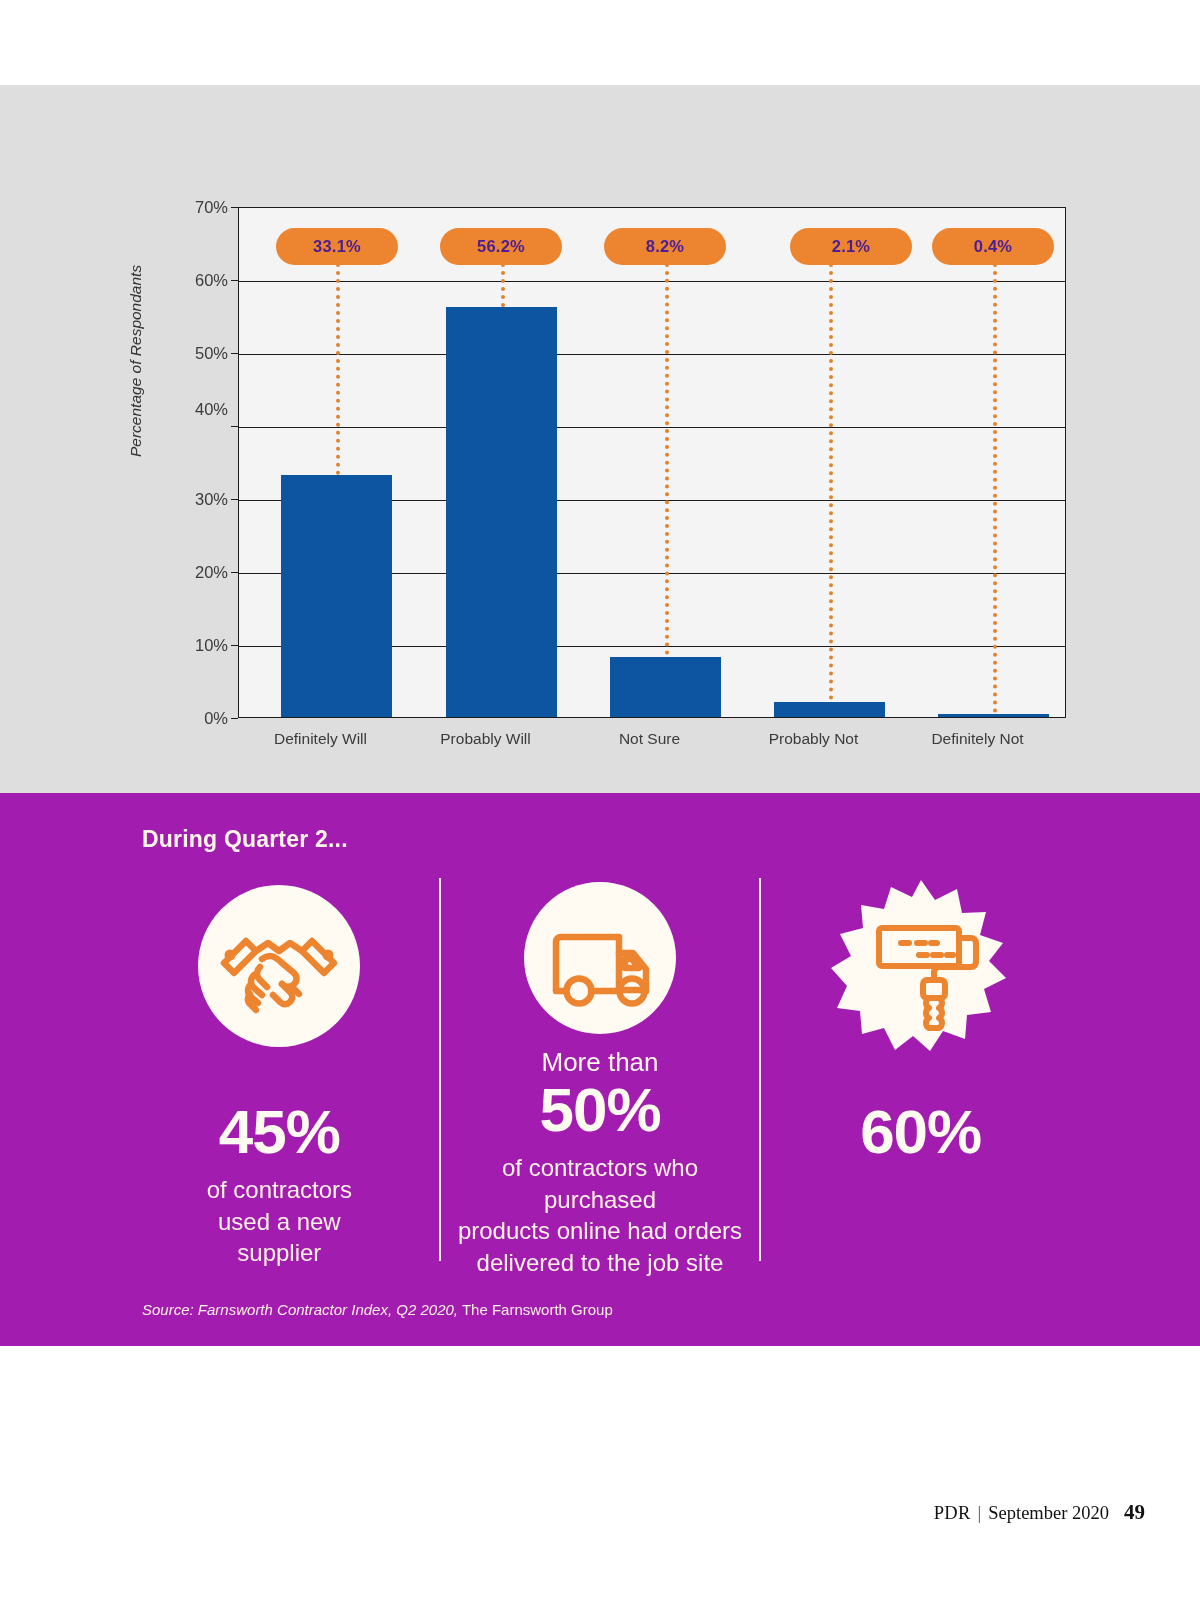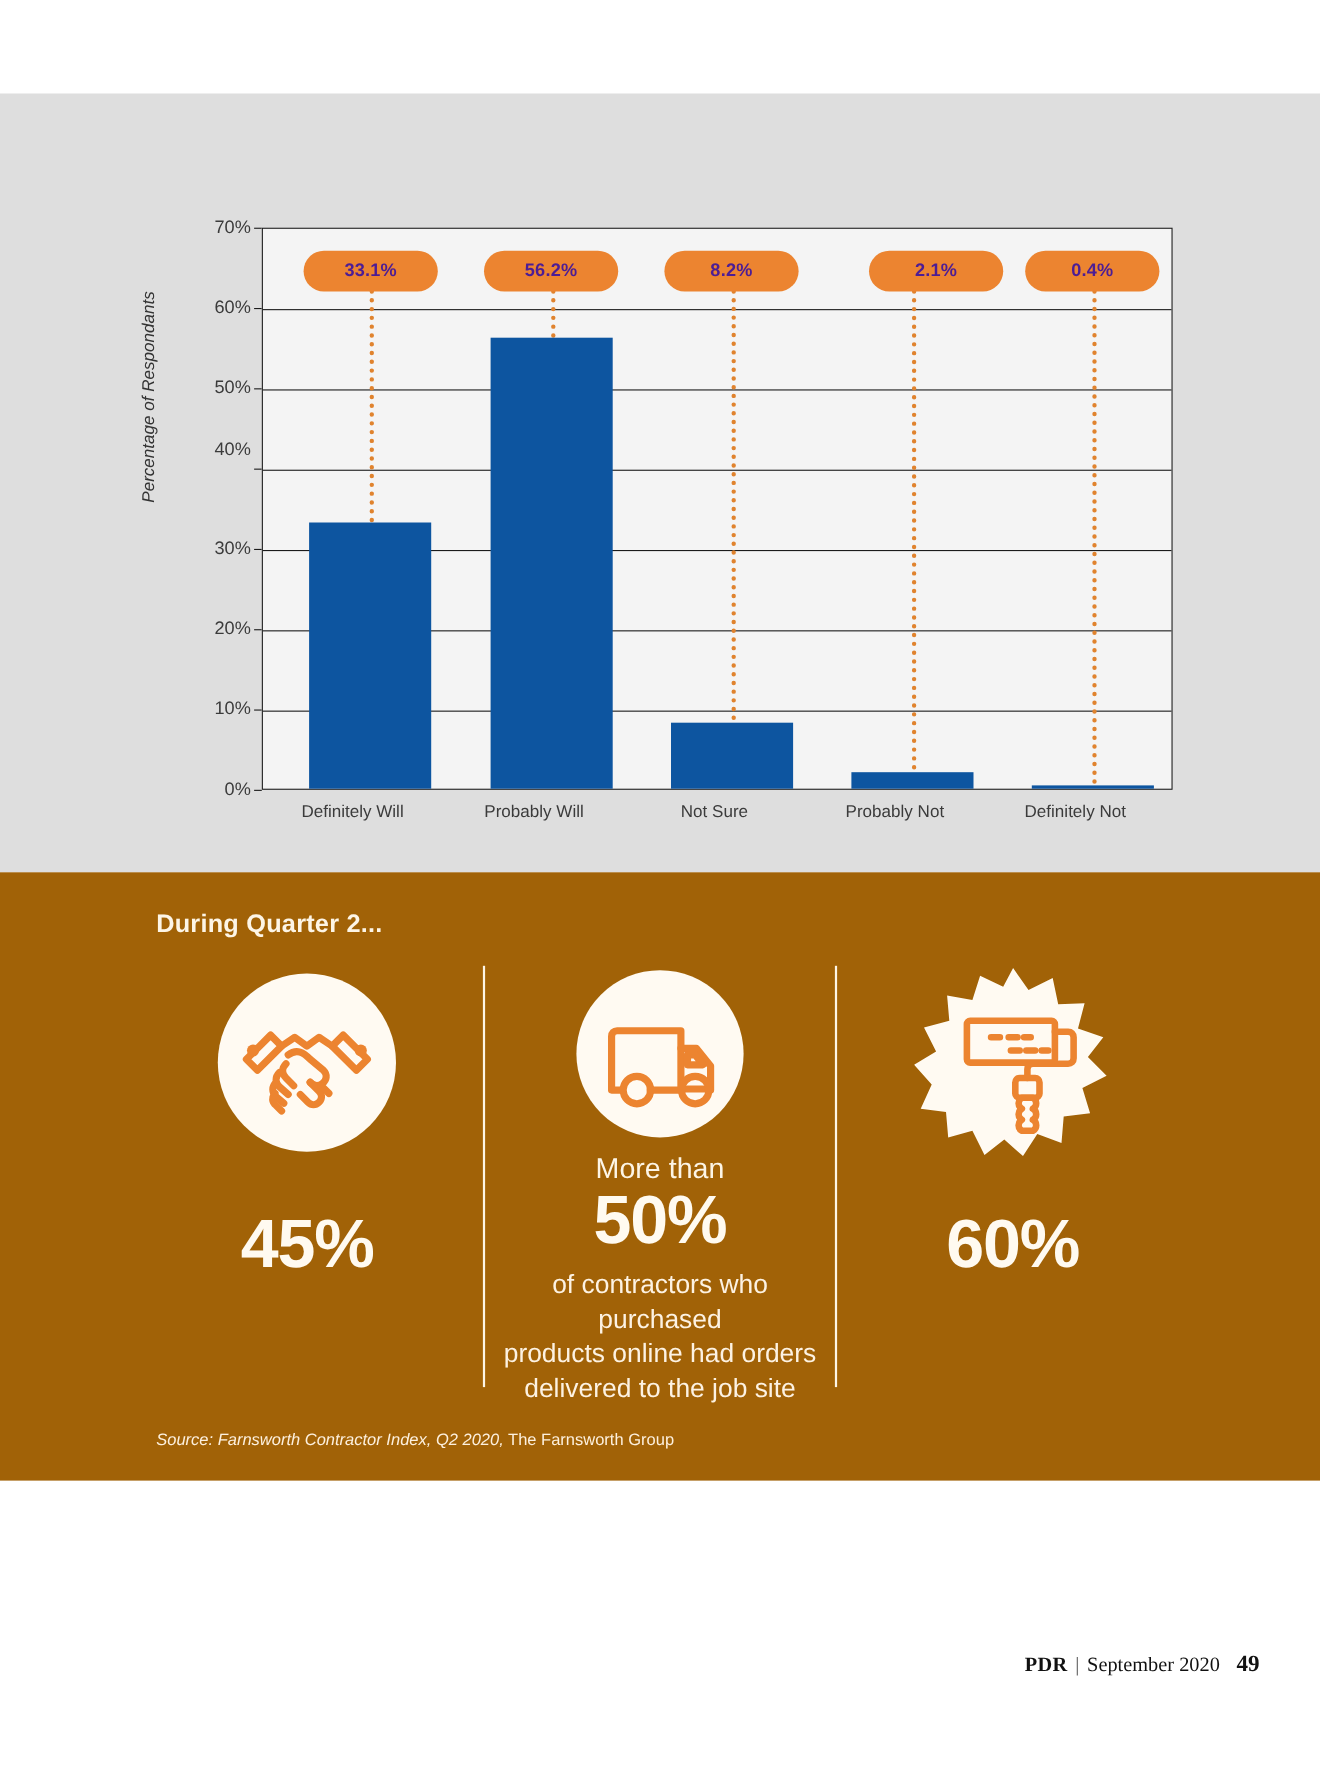--- a/index.html
+++ b/index.html
@@ -132,21 +132,21 @@
     white-space: nowrap;
   }
 
   
   .orange-panel {
     position: absolute;
     left: 0;
     top: 793px;
     width: 1200px;
     height: 553px;
-    background: #a16207;
+    background: #a21caf;
   }
 
   .quarter-heading {
     position: absolute;
     left: 142px;
     top: 33px;
     font-size: 23px;
     font-weight: bold;
     color: #fdf5e6;
     font-stretch: condensed;
@@ -231,21 +231,21 @@
     right: 55px;
     top: 1500px;
     font-family: "Liberation Serif", serif;
     font-size: 18.5px;
     color: #111111;
     display: flex;
     align-items: baseline;
     gap: 7px;
     white-space: nowrap;
   }
-  .footer .pdr { font-weight: bold; letter-spacing: 0.3px; }
+  .footer .pdr { font-weight: normal; letter-spacing: 0.3px; }
   .footer .sep { color: #555; }
   .footer .pgnum { font-weight: bold; font-size: 21px; margin-left: 8px; }
 
   svg { display: block; }
 </style>
 </head>
 <body>
 
 <div class="grey-panel">
 
@@ -328,20 +328,23 @@
             <path d="M60 94 C56 98 56 103 60 107 L68 114"></path>
             <path d="M57 103 C53 107 53 112 57 116 L64 122"></path>
             <path d="M56 113 C53 117 53 121 57 124 L62 129"></path>
             <path d="M88 103 L96 111 C99 114 99 118 96 121 C93 124 89 124 86 121 L79 114"></path>
             <path d="M98 106 L105 113"></path>
           </g>
         </svg>
       </div>
       <div class="pre-label empty"></div>
       <div class="big-number">45%</div>
+      <div class="stat-desc" style="white-space: pre-line;">of contractors
+used a new
+supplier</div>
     </div>
 
     <div class="divider"></div>
 
     <div class="stat-col">
       <div class="icon-holder">
         <svg width="170" height="170" viewBox="0 0 170 170" aria-hidden="true">
           <circle cx="85" cy="85" r="76" fill="#fffaf2"></circle>
           <g fill="none" stroke="#ec8430" stroke-width="6.5" stroke-linecap="round" stroke-linejoin="round">
             <path d="M41 117 L41 69 C41 66 43 64 46 64 L104 64 L104 117"></path>

